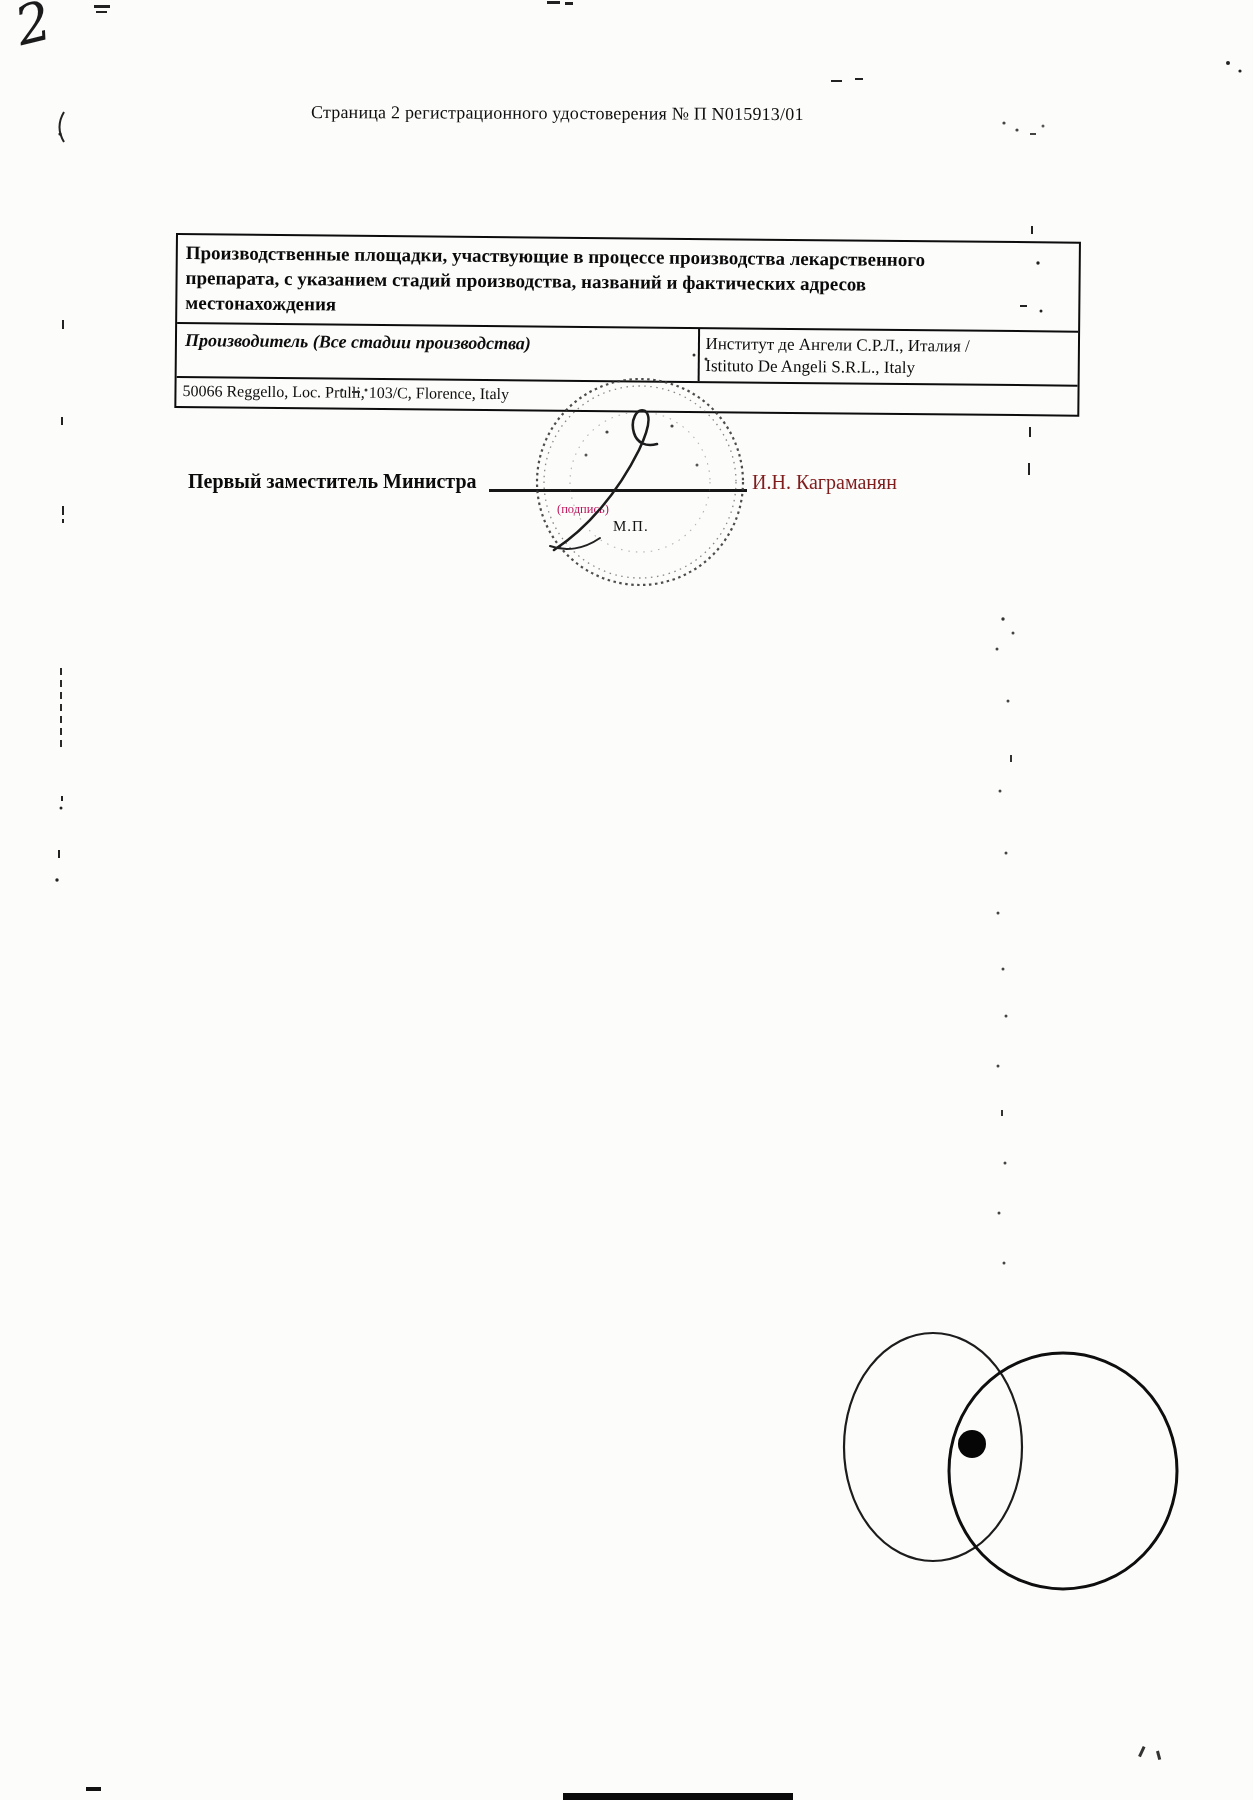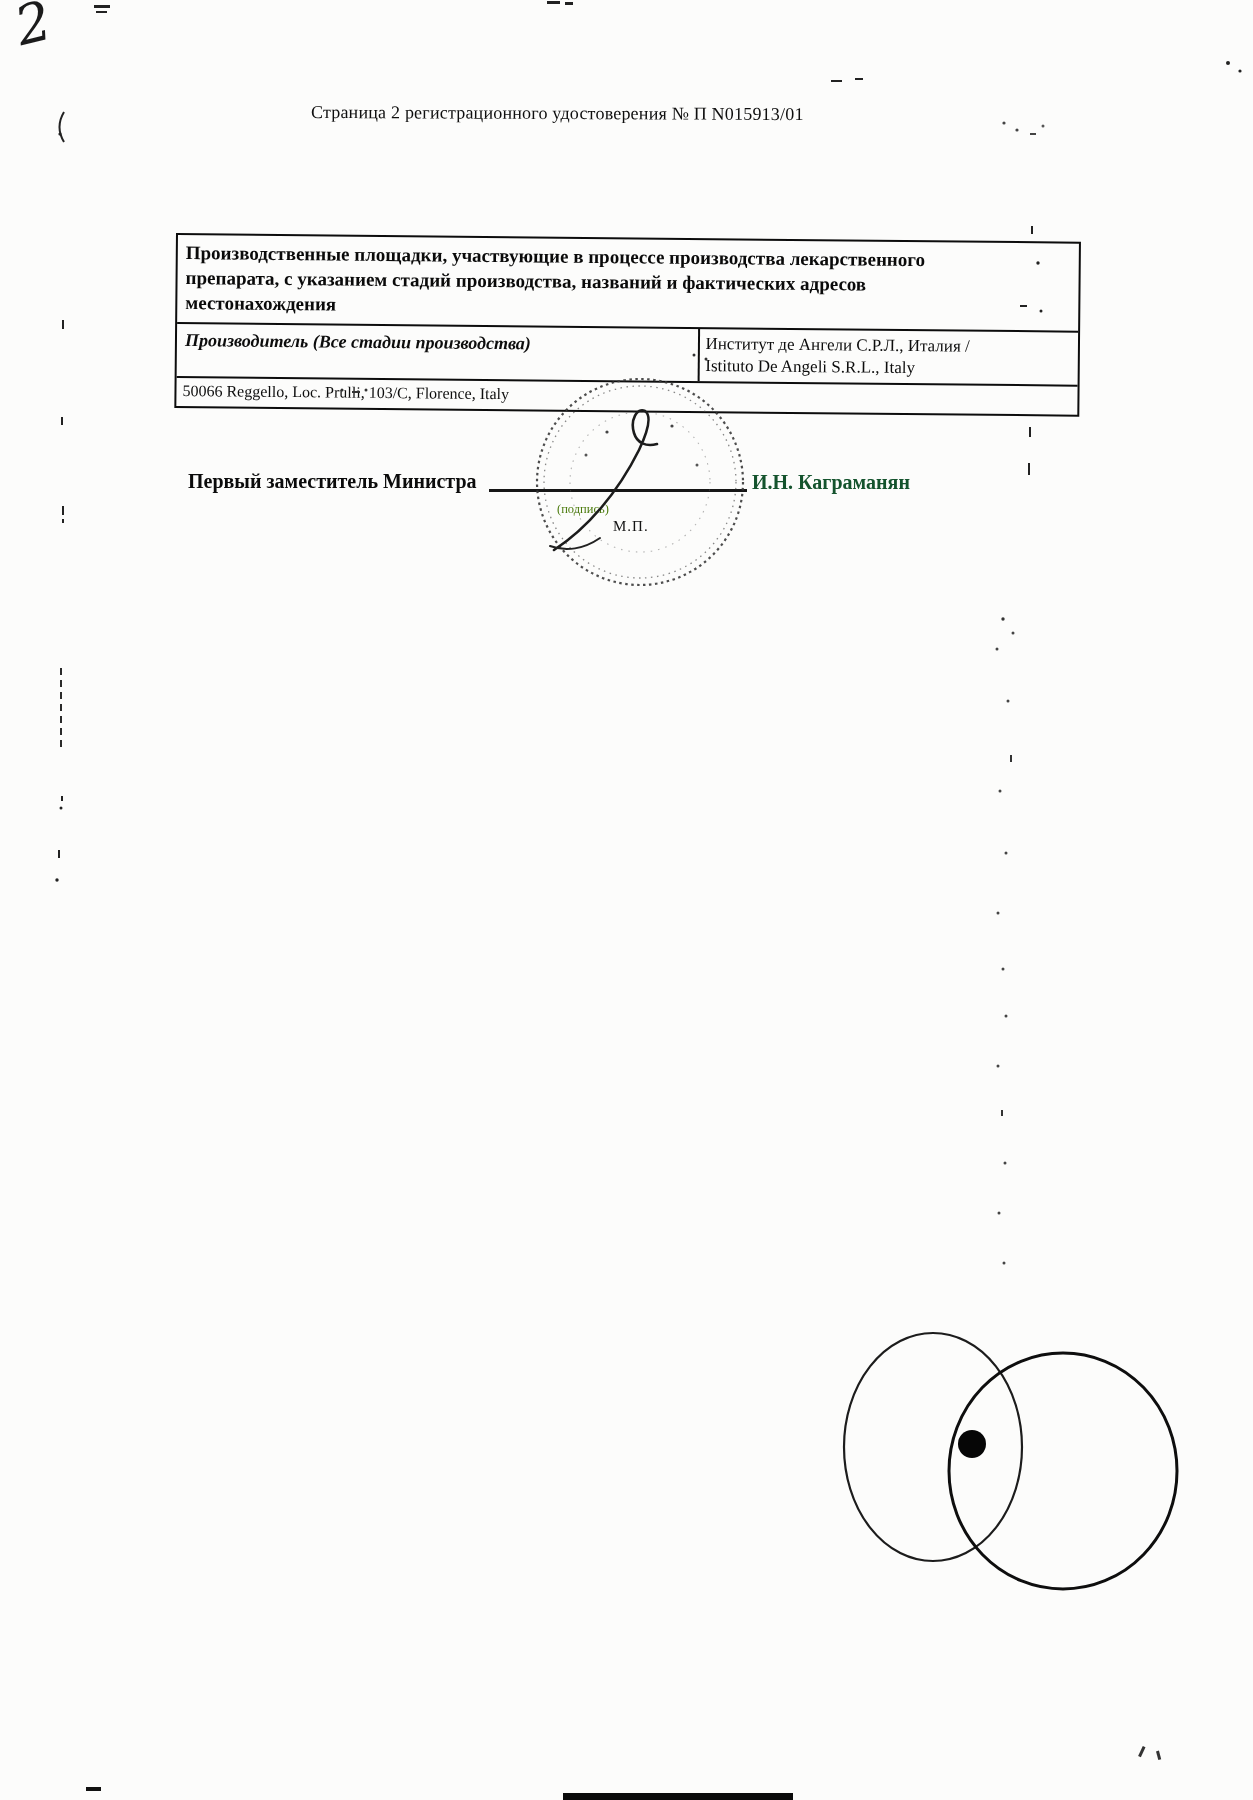--- a/index.html
+++ b/index.html
@@ -33,23 +33,23 @@
     width:58%;box-sizing:border-box;border-right:2px solid #0c0c0c;
     padding:6px 8px;font-style:italic;font-weight:bold;font-size:18px;color:#0d0d0d;
   }
   .cell-r{
     width:42%;box-sizing:border-box;
     padding:4px 6px;font-size:17px;line-height:22px;color:#0d0d0d;
   }
   .cell-r span{display:block;}
   .t-addr{padding:4px 8px 6px 6px;font-size:16px;color:#0d0d0d;}
   .sig-title{position:absolute;left:172px;top:470px;font-size:20px;font-weight:bold;white-space:nowrap;color:#0b0b0b;margin-left:16px;}
-  .sig-name{position:absolute;left:752px;top:471px;font-size:20px;font-weight:bold;white-space:nowrap;color:#14532d;}
+  .sig-name{position:absolute;left:752px;top:471px;font-size:20px;font-weight:normal;white-space:nowrap;color:#7f1d1d;}
   .sig-line{position:absolute;left:489px;top:489px;width:258px;height:3px;background:#161616;}
-  .sig-caption{position:absolute;left:557px;top:502px;font-size:12.5px;color:#4d7c0f;}
+  .sig-caption{position:absolute;left:557px;top:502px;font-size:12.5px;color:#be185d;}
   .sig-mp{position:absolute;left:574px;top:518px;font-size:15px;color:#141414;letter-spacing:1px;margin-left:39px;}
   .decor{position:absolute;left:0;top:0;pointer-events:none;}
 </style>
 </head>
 <body>
 
 <div class="page">
 
   <div class="handwritten-num">2</div>
 

